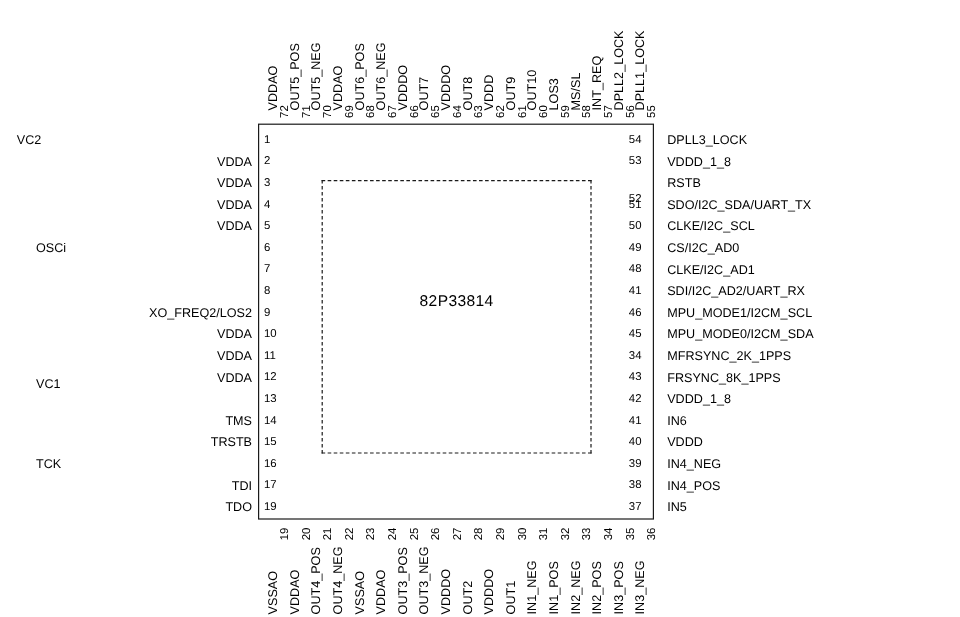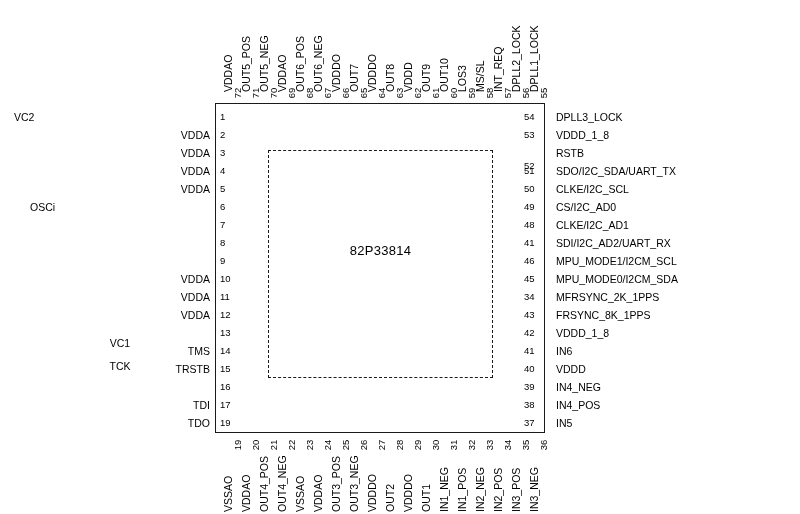--- a/index.html
+++ b/index.html
@@ -121,27 +121,28 @@
   <div class="pin-num left" style="top:382px">16</div>
   <div class="pin-num left" style="top:400px">17</div>
   <div class="pin-num left" style="top:418px">19</div>
 
   <div class="pin-label" style="left:14px;top:111px;width:180px;text-align:left">VC2</div>
   <div class="pin-label" style="left:30px;top:129px;width:180px;text-align:right">VDDA</div>
   <div class="pin-label" style="left:30px;top:147px;width:180px;text-align:right">VDDA</div>
   <div class="pin-label" style="left:30px;top:165px;width:180px;text-align:right">VDDA</div>
   <div class="pin-label" style="left:30px;top:183px;width:180px;text-align:right">VDDA</div>
   <div class="pin-label" style="left:30px;top:201px;width:180px;">OSCi</div>
+  <div class="pin-label" style="left:30px;top:255px;width:180px;text-align:right">XO_FREQ2/LOS2</div>
   <div class="pin-label" style="left:30px;top:273px;width:180px;text-align:right">VDDA</div>
   <div class="pin-label" style="left:30px;top:291px;width:180px;text-align:right">VDDA</div>
   <div class="pin-label" style="left:30px;top:309px;width:180px;text-align:right">VDDA</div>
-  <div class="pin-label" style="left:30px;top:337px;width:180px;text-align:center">VC1</div>
+  <div class="pin-label" style="left:30px;top:314px;width:180px;text-align:left">VC1</div>
   <div class="pin-label" style="left:30px;top:345px;width:180px;text-align:right">TMS</div>
   <div class="pin-label" style="left:30px;top:363px;width:180px;text-align:right">TRSTB</div>
-  <div class="pin-label" style="left:30px;top:360px;width:180px;text-align:center">TCK</div>
+  <div class="pin-label" style="left:30px;top:381px;width:180px;text-align:left">TCK</div>
   <div class="pin-label" style="left:30px;top:417px;width:180px;text-align:right">TDO</div>
   <div class="pin-label" style="left:30px;top:399px;width:180px;text-align:right">TDI</div>
 
   <div class="pin-num right" style="top:112px">54</div>
   <div class="pin-num right" style="top:130px">53</div>
   <div class="pin-num right" style="top:161px">52</div>
   <div class="pin-num right" style="top:166px">51</div>
   <div class="pin-num right" style="top:184px">50</div>
   <div class="pin-num right" style="top:202px">49</div>
   <div class="pin-num right" style="top:220px">48</div>

